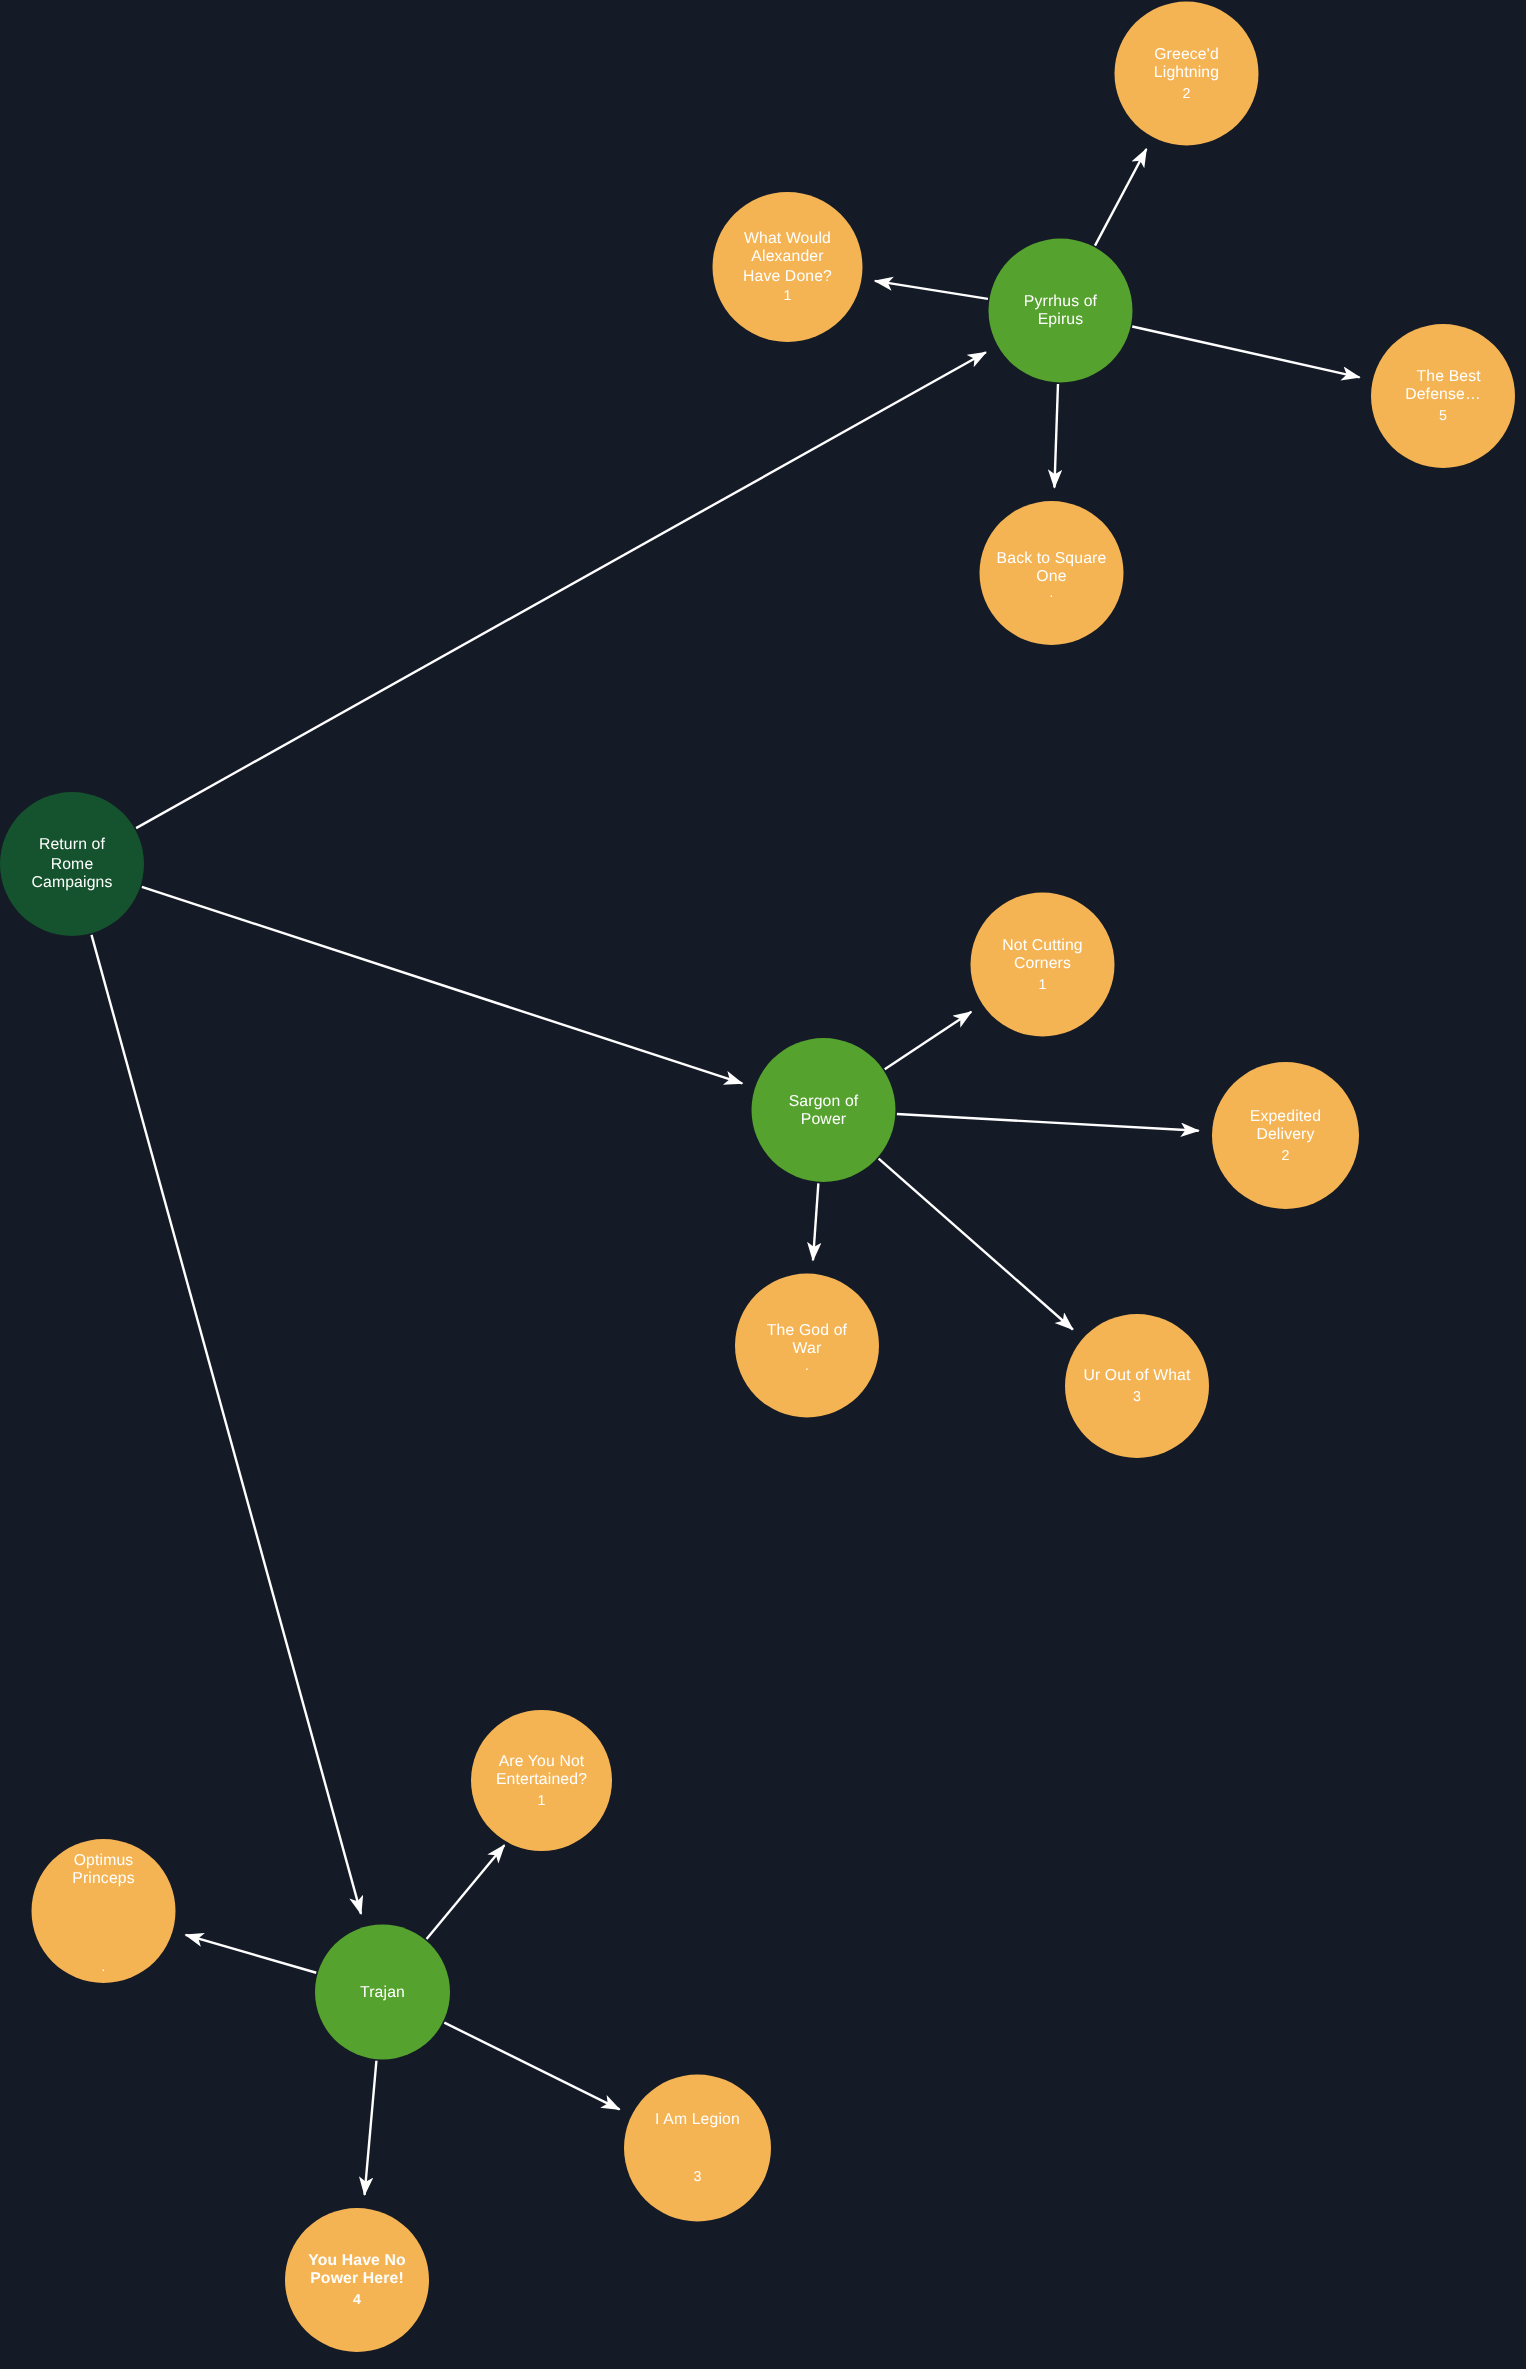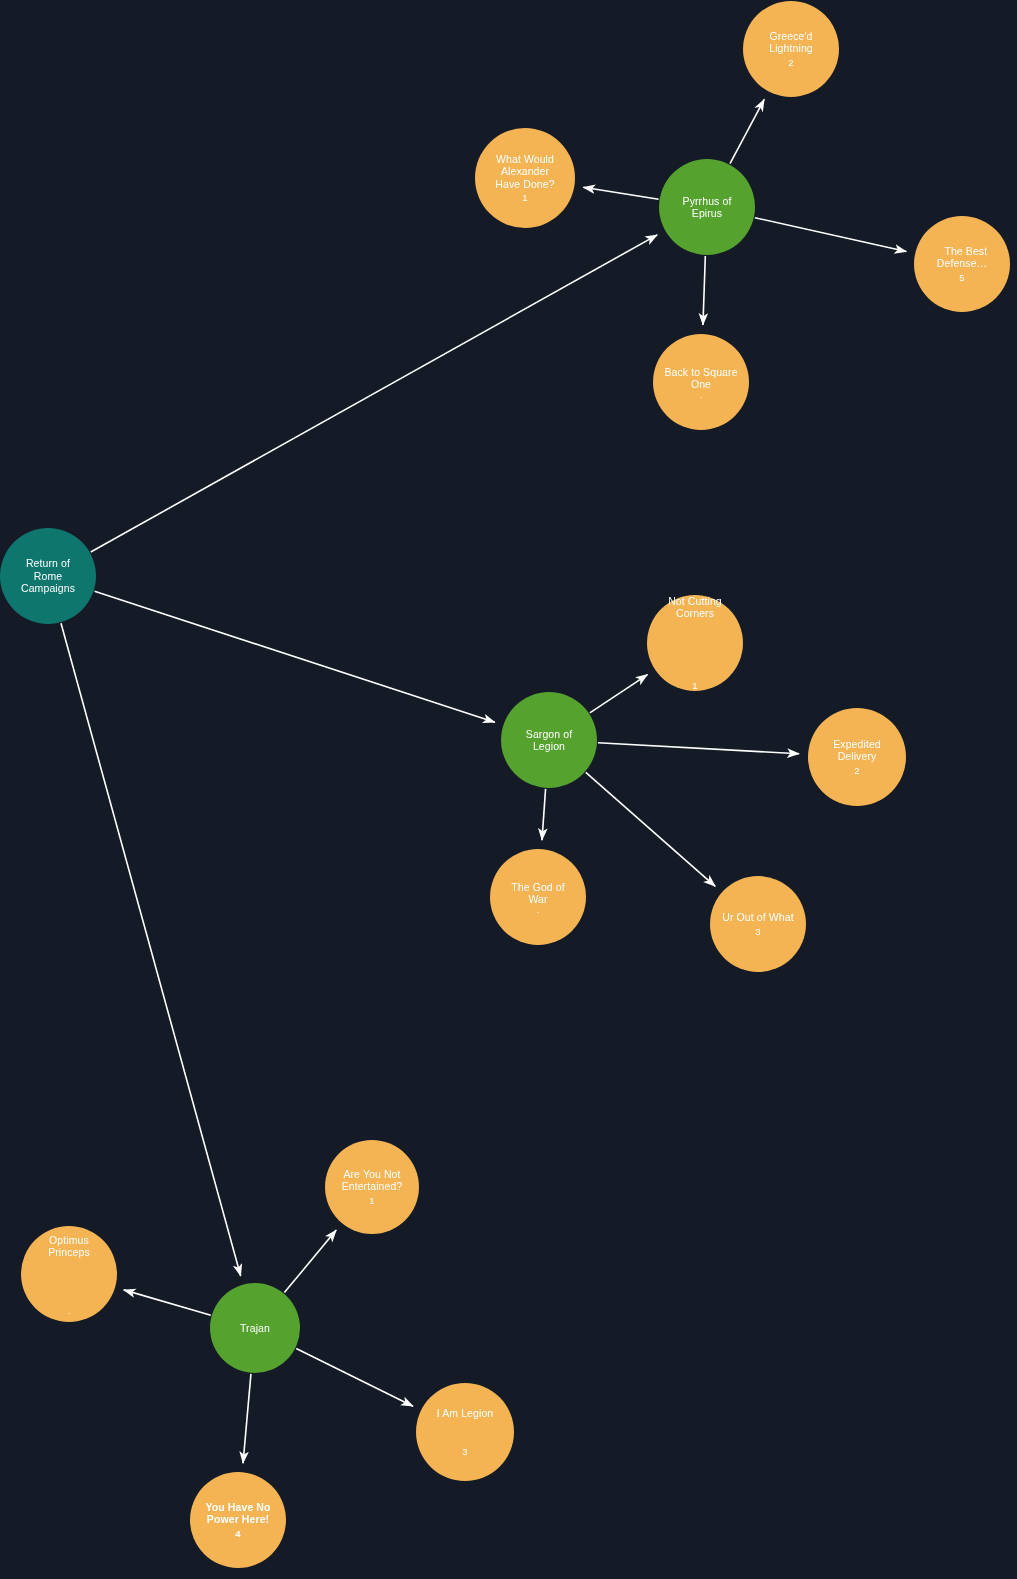--- a/index.html
+++ b/index.html
@@ -30,21 +30,21 @@
     flex-direction: column;
     align-items: center;
     justify-content: center;
     box-sizing: border-box;
     text-align: center;
     color: #ffffff;
     line-height: 1.18;
     cursor: pointer;
     user-select: none;
   }
-  .graph-node.root  { background: #0f766e; }
+  .graph-node.root  { background: #14532d; }
   .graph-node.stage { background: #55a22f; }
   .graph-node.leaf  { background: #f5b454; }
   .node-label {
     display: block;
     padding: 0 6px;
     font-size: 10.5px;
     letter-spacing: 0.1px;
     white-space: pre-line;
   }
   .node-count {
@@ -91,21 +91,21 @@
         <span class="node-label">Return of
 Rome
 Campaigns</span>
       </div>
       <div class="graph-node stage" style="left: 659px; top: 159px; width: 96px; height: 96px;">
         <span class="node-label">Pyrrhus of
 Epirus</span>
       </div>
       <div class="graph-node stage" style="left: 501px; top: 692px; width: 96px; height: 96px;">
         <span class="node-label">Sargon of
-Legion</span>
+Power</span>
       </div>
       <div class="graph-node stage" style="left: 210px; top: 1283px; width: 90px; height: 90px;">
         <span class="node-label">Trajan</span>
       </div>
       <div class="graph-node leaf" style="left: 743px; top: 1px; width: 96px; height: 96px;">
         <span class="node-label">Greece'd
 Lightning</span>
         <span class="node-count">2</span>
       </div>
       <div class="graph-node leaf" style="left: 475px; top: 128px; width: 100px; height: 100px;">
@@ -117,40 +117,40 @@
       <div class="graph-node leaf" style="left: 914px; top: 216px; width: 96px; height: 96px; text-align: right;">
         <span class="node-label">The Best
 Defense…</span>
         <span class="node-count">5</span>
       </div>
       <div class="graph-node leaf" style="left: 653px; top: 334px; width: 96px; height: 96px;">
         <span class="node-label">Back to Square
 One</span>
         <span class="node-count dot">.</span>
       </div>
-      <div class="graph-node leaf" style="left: 647px; top: 595px; width: 96px; height: 96px; justify-content: space-between;">
+      <div class="graph-node leaf" style="left: 647px; top: 595px; width: 96px; height: 96px;">
         <span class="node-label">Not Cutting
 Corners</span>
         <span class="node-count">1</span>
       </div>
       <div class="graph-node leaf" style="left: 808px; top: 708px; width: 98px; height: 98px;">
         <span class="node-label">Expedited
 Delivery</span>
         <span class="node-count">2</span>
       </div>
       <div class="graph-node leaf" style="left: 490px; top: 849px; width: 96px; height: 96px;">
         <span class="node-label">The God of
 War</span>
         <span class="node-count dot">.</span>
       </div>
       <div class="graph-node leaf" style="left: 710px; top: 876px; width: 96px; height: 96px;">
         <span class="node-label">Ur Out of What</span>
         <span class="node-count">3</span>
       </div>
-      <div class="graph-node leaf" style="left: 325px; top: 1140px; width: 94px; height: 94px;">
+      <div class="graph-node leaf" style="left: 314px; top: 1140px; width: 94px; height: 94px;">
         <span class="node-label">Are You Not
 Entertained?</span>
         <span class="node-count">1</span>
       </div>
       <div class="graph-node leaf" style="left: 21px; top: 1226px; width: 96px; height: 96px; gap: 48px;">
         <span class="node-label">Optimus
 Princeps</span>
         <span class="node-count dot">.</span>
       </div>
       <div class="graph-node leaf" style="left: 416px; top: 1383px; width: 98px; height: 98px; gap: 24px;">

